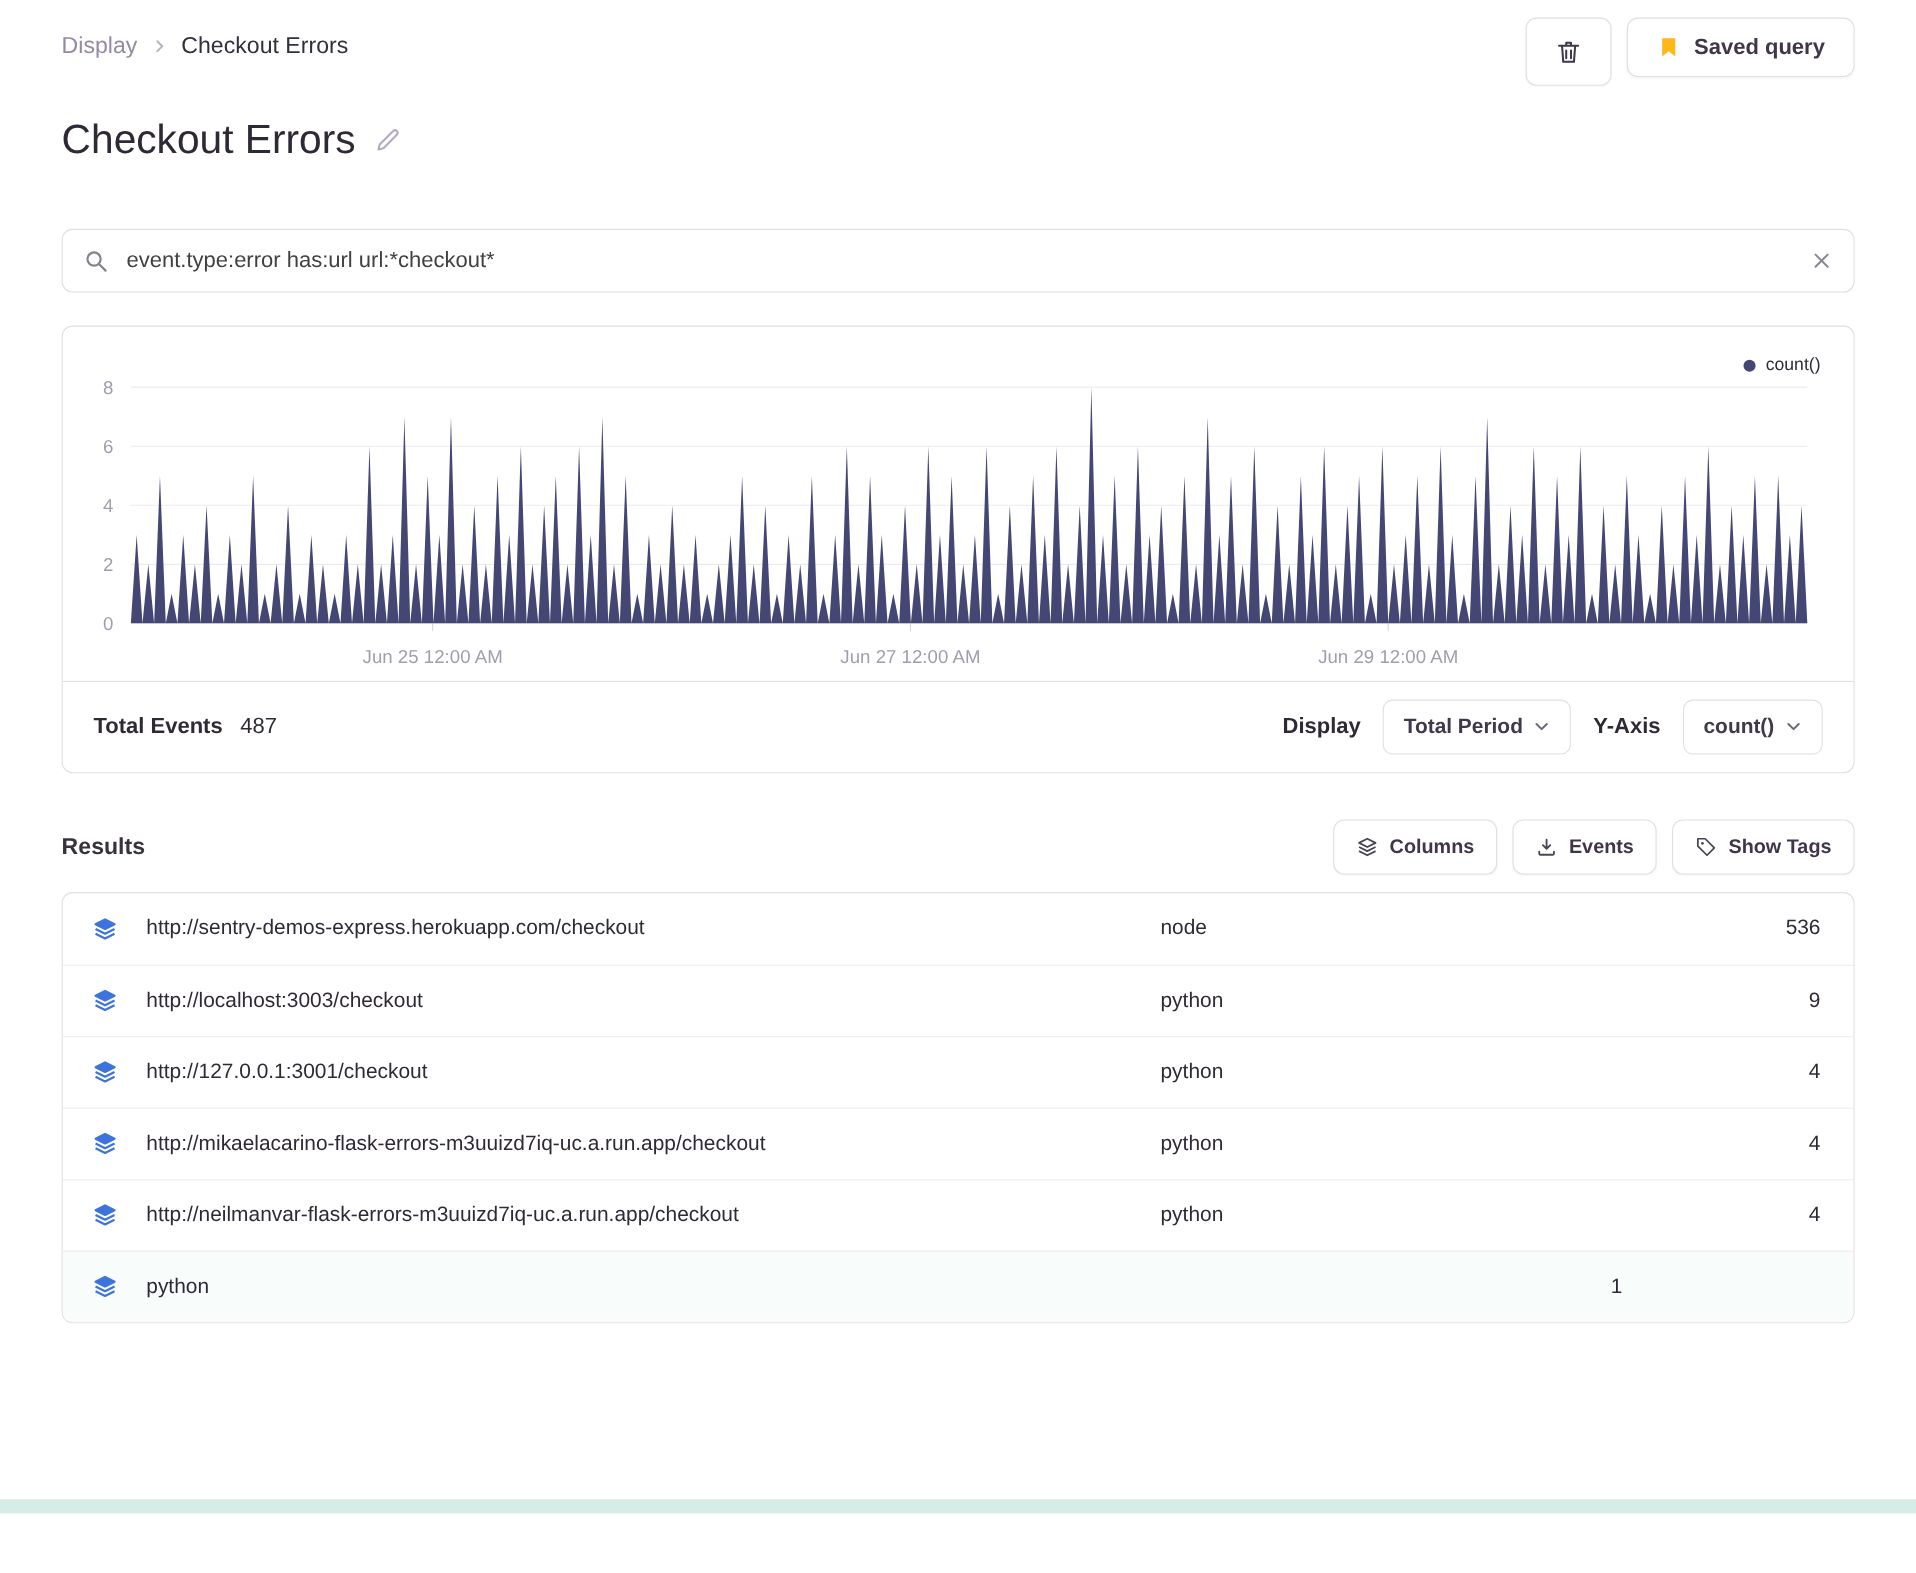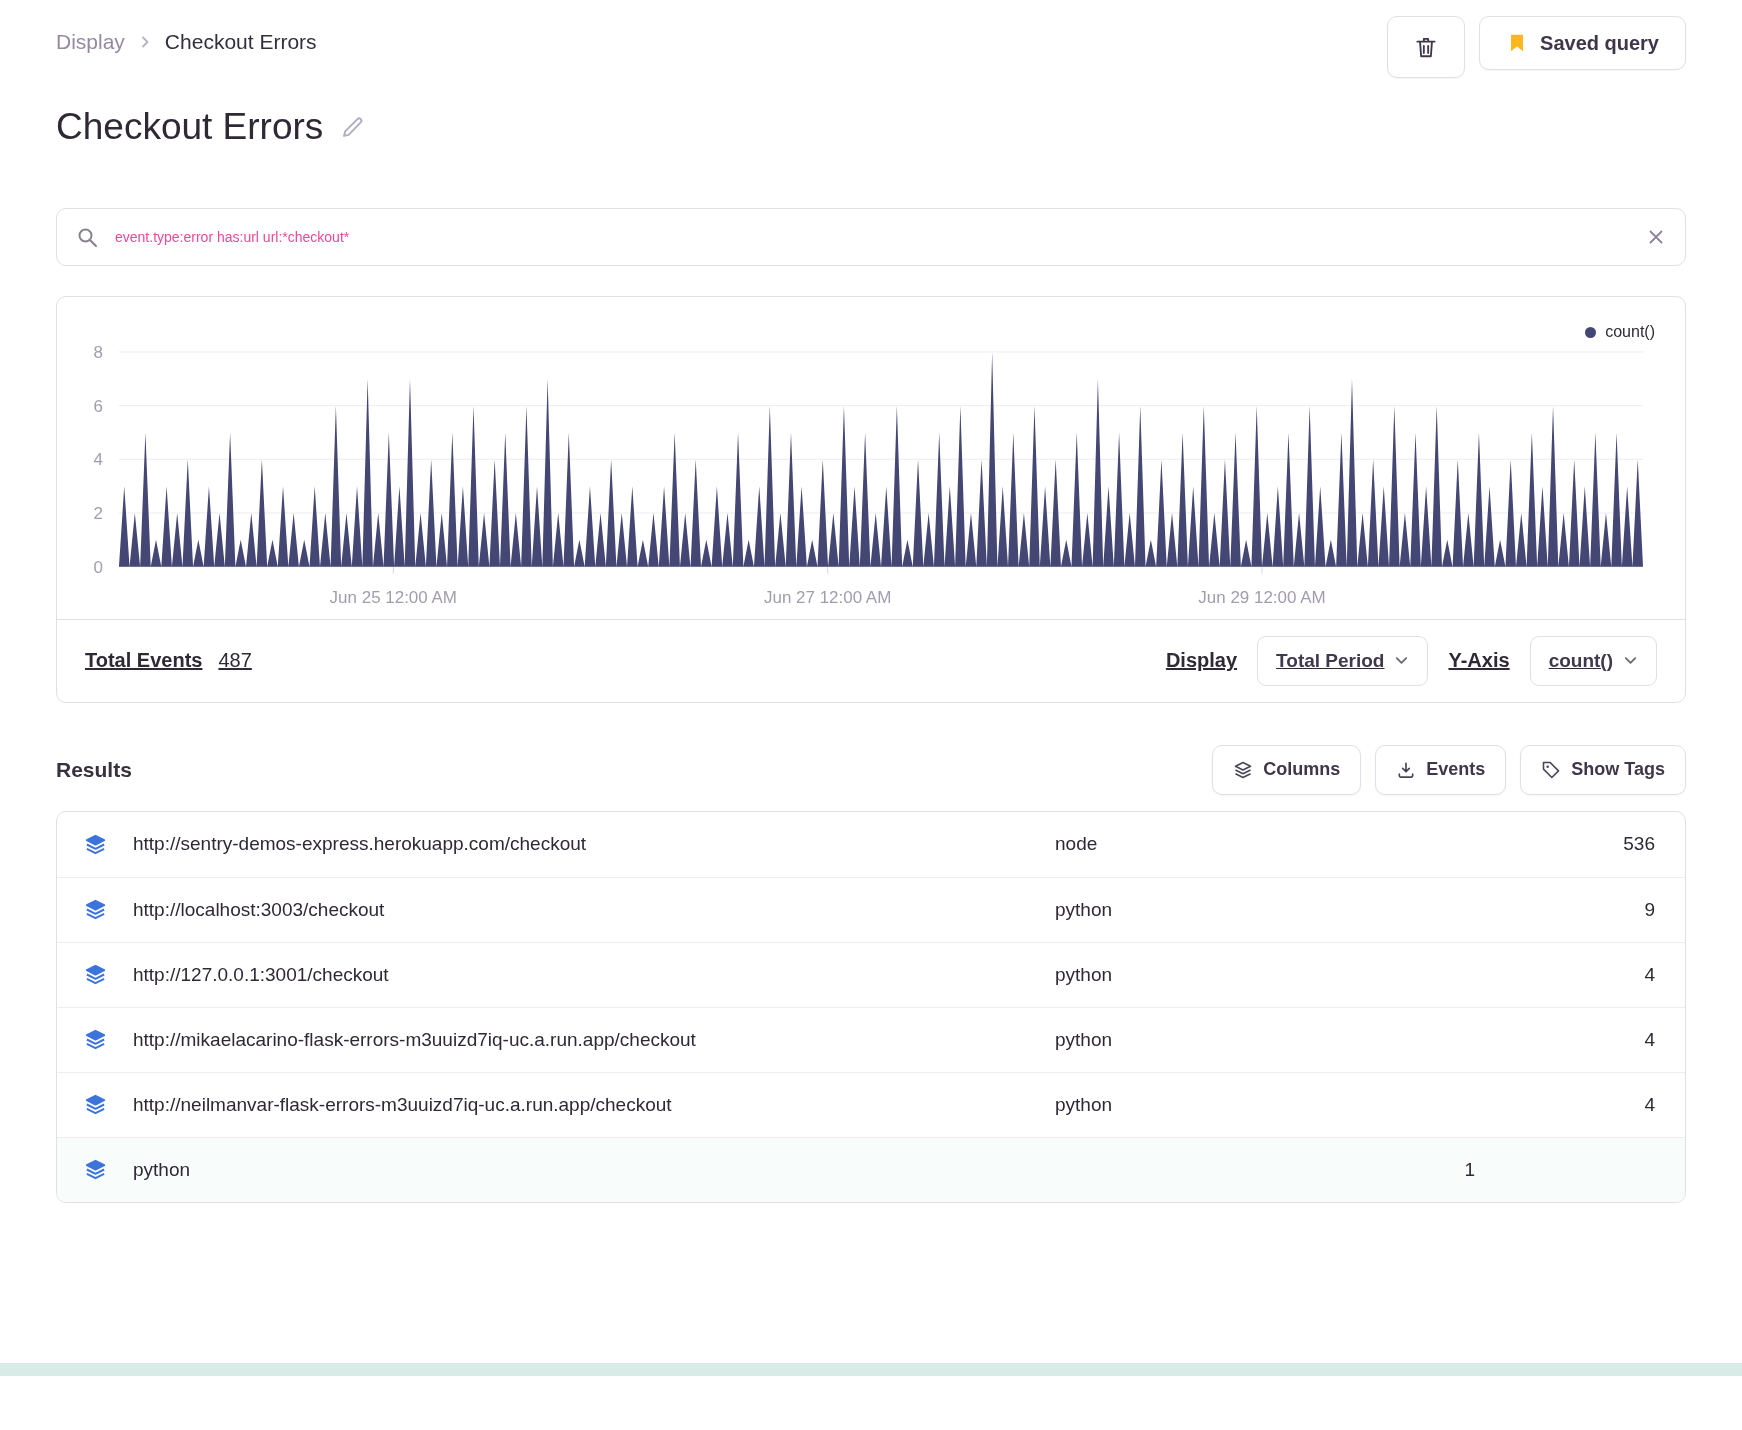--- a/index.html
+++ b/index.html
@@ -41,41 +41,40 @@
   
   .search-bar {
     margin-top: 60px; height: 58px;
     border: 1px solid #e2dee6; border-radius: 10px;
     display: flex; align-items: center; padding: 0 18px; gap: 14px;
     background: #fff;
   }
   .search-bar .search-icon { color: #87808f; }
   .search-input {
     flex: 1; border: none; outline: none; font-family: inherit;
-    font-size: 14px; color: #ec4899; background: transparent;
+    font-size: 20px; color: #404040; background: transparent;
   }
   .clear-icon { color: #8c8498; cursor: pointer; }
 
   
   .chart-panel {
     margin-top: 30px; border: 1px solid #e2dee6; border-radius: 10px;
     position: relative; background: #fff; overflow: hidden;
   }
   .chart-legend {
     position: absolute; top: 26px; right: 30px;
     display: flex; align-items: center; gap: 9px; font-size: 16px; color: #2f2936;
   }
   .legend-dot { width: 11px; height: 11px; border-radius: 50%; background: #444674; display: inline-block; }
   #chart-svg { display: block; width: 100%; height: auto; }
   #chart-svg text.tick { font-family: "Liberation Sans", sans-serif; font-size: 17px; fill: #a29cae; }
   .chart-footer {
     border-top: 1px solid #e2dee6;
     display: flex; justify-content: space-between; align-items: center;
     padding: 16px 28px;
-    text-decoration: underline;
   }
   .total-events { display: flex; align-items: baseline; gap: 16px; font-size: 20px; }
   .total-events .lbl { font-weight: 700; color: #2f2936; }
   .chart-controls { display: flex; align-items: center; gap: 20px; }
   .ctrl-label { font-weight: 700; font-size: 20px; color: #2f2936; }
   .dropdown {
     display: inline-flex; align-items: center; gap: 10px;
     height: 50px; padding: 0 18px;
     border: 1px solid #e2dee6; border-radius: 9px; background: #fff;
     font-family: inherit; font-size: 19px; font-weight: 600; color: #40384c; cursor: pointer;

